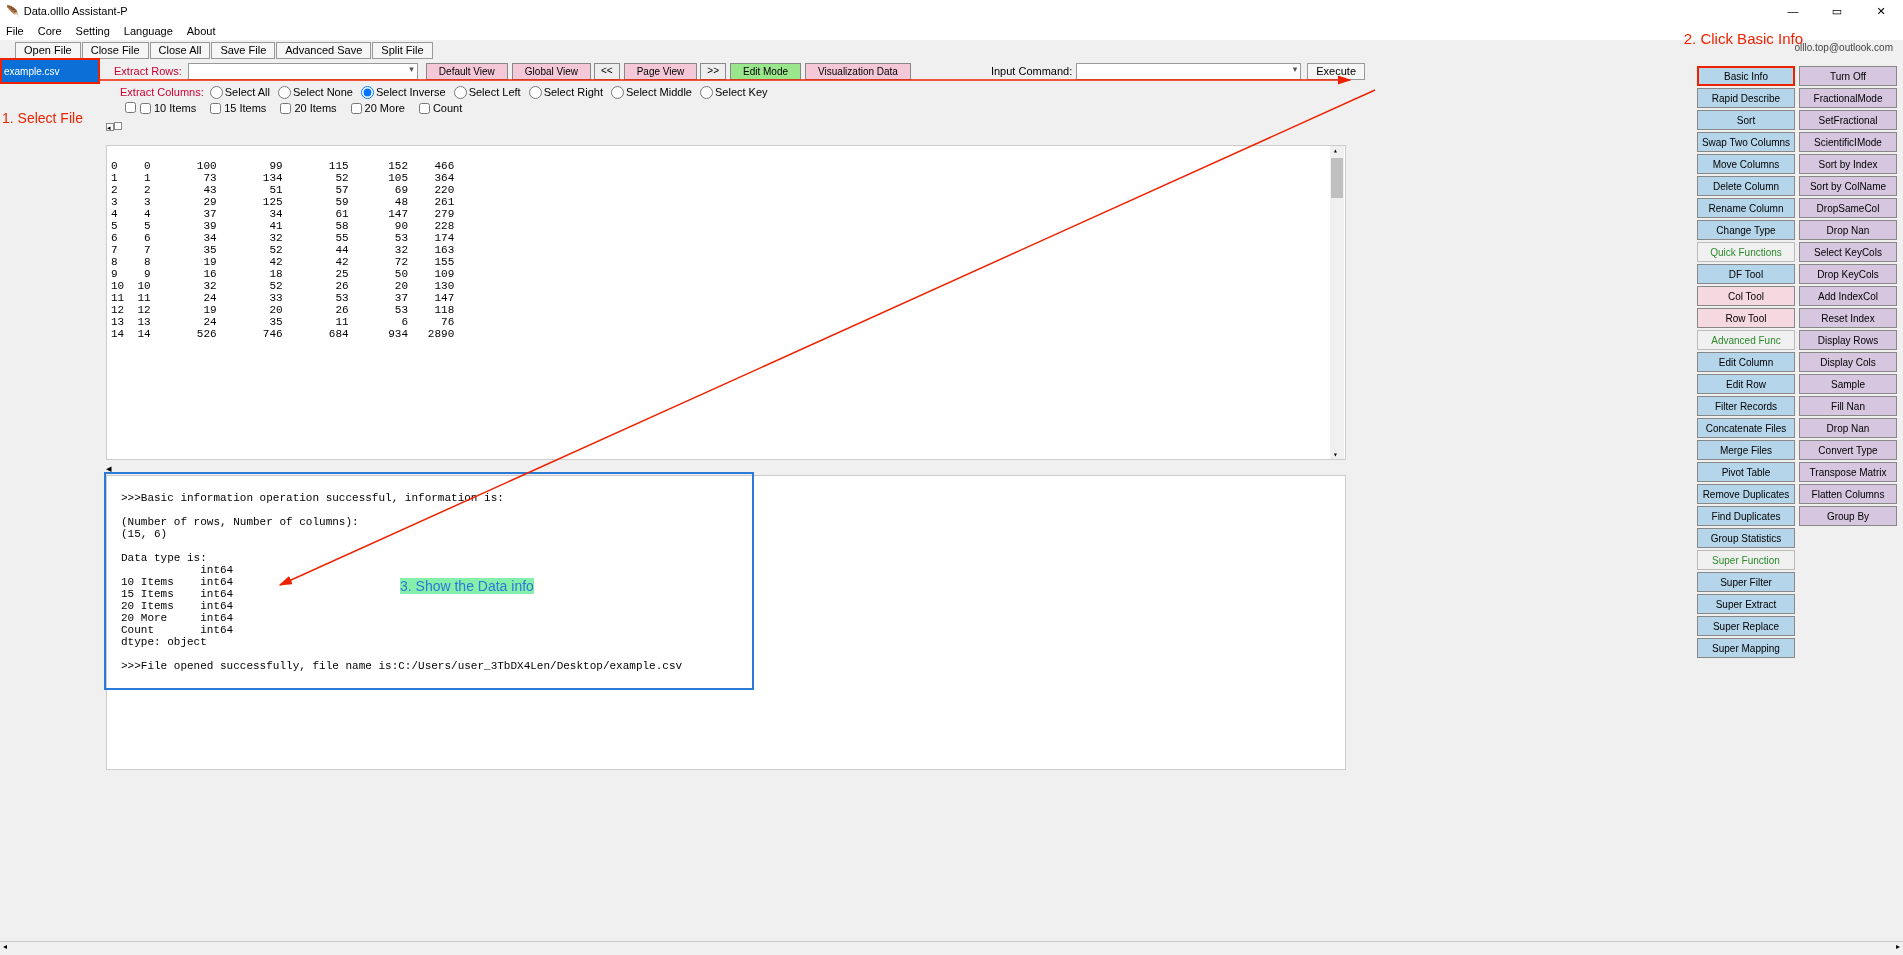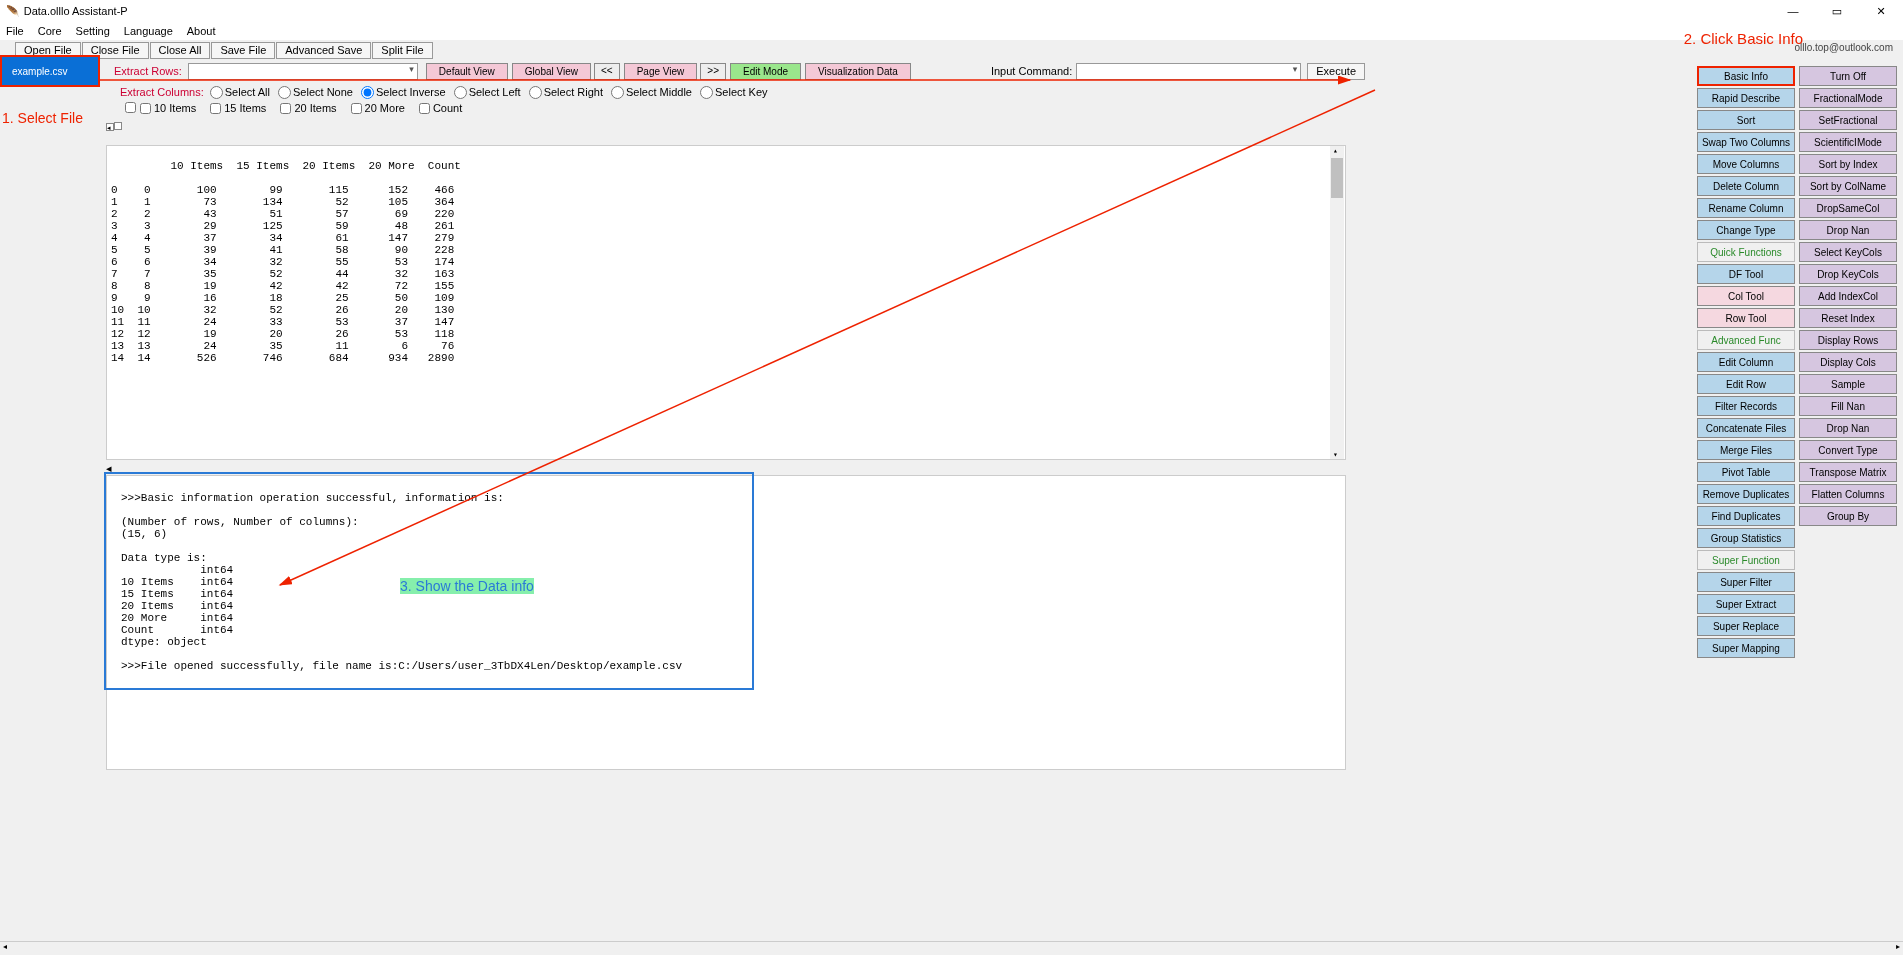--- a/index.html
+++ b/index.html
@@ -7,21 +7,21 @@
 .titlebar { height: 22px; background: #fff; display: flex; align-items: center; padding-left: 6px; font-size: 11px; position: relative; }
 .titlebar .feather { margin-right: 4px; color: #3a7ab8; font-size: 11px; }
 .wincontrols { position: absolute; right: 0; top: 0; display: flex; }
 .wincontrols div { width: 44px; height: 22px; display: flex; align-items: center; justify-content: center; font-size: 11px; }
 .menubar { height: 18px; background: #fff; padding-left: 6px; display: flex; gap: 14px; font-size: 11px; align-items: center; }
 .menubar span { cursor: default; }
 .toolbar1 { height: 20px; background: #f0f0f0; display: flex; align-items: center; padding-left: 15px; position: relative; }
 .tbtn { border: 1px solid #999; background: #f6f6f6; padding: 1px 8px; font-size: 11px; margin-right: 1px; cursor: default; height: 17px; display: flex; align-items: center; }
 .email { position: absolute; right: 10px; top: 2px; font-size: 10px; color: #444; }
 .row2 { height: 22px; display: flex; align-items: center; background: #f0f0f0; position: relative; }
-.filebox { width: 100px; height: 32px; background: #0a6fd6; color: #fff; border: 2px solid #e20; font-size: 10px; display: flex; align-items: center; padding-left: 10px; margin-left: 0; }
+.filebox { width: 100px; height: 26px; background: #0a6fd6; color: #fff; border: 2px solid #e20; font-size: 10px; display: flex; align-items: center; padding-left: 2px; margin-left: 0; }
 .extract-label { color: #c03; font-size: 11px; padding: 0 6px 0 14px; }
 .combo { width: 230px; height: 17px; border: 1px solid #999; background: #fff; position: relative; }
 .combo::after { content: "▾"; position: absolute; right: 3px; top: 0; font-size: 9px; color: #555; }
 .modebtn { border: 1px solid #888; padding: 1px 12px; font-size: 10px; margin-left: 4px; height: 17px; display: flex; align-items: center; }
 .pink { background: #f4c8d6; }
 .green { background: #9ae68c; }
 .blue { background: #86efac; }
 .purple { background: #d6c6e0; }
 .navbtn { border: 1px solid #888; background: #eee; padding: 1px 6px; font-size: 10px; margin-left: 3px; height: 17px; }
 .cmdlabel { font-size: 11px; margin-left: 80px; }
@@ -158,21 +158,20 @@
     </label>
   <label>
       <input type="checkbox" style=""> 
       <span>Count</span>
     </label>
 </div>
 
 <div class="tabstrip"><span class="tab">◂</span><span class="tab"></span></div>
 
 <div class="dataview">
-<div>         10 Items  15 Items  20 Items  20 More  Count</div>
 <div id="datarows"><div>0    0       100        99       115      152    466</div><div>1    1        73       134        52      105    364</div><div>2    2        43        51        57       69    220</div><div>3    3        29       125        59       48    261</div><div>4    4        37        34        61      147    279</div><div>5    5        39        41        58       90    228</div><div>6    6        34        32        55       53    174</div><div>7    7        35        52        44       32    163</div><div>8    8        19        42        42       72    155</div><div>9    9        16        18        25       50    109</div><div>10  10        32        52        26       20    130</div><div>11  11        24        33        53       37    147</div><div>12  12        19        20        26       53    118</div><div>13  13        24        35        11        6     76</div><div>14  14       526       746       684      934   2890</div></div>
 <div class="scrollv"><div class="thumb"></div></div>
 </div>
 
 <div class="tabstrip2"><span class="tab">◂</span><span class="tab"></span></div>
 
 <div class="output">
 <div id="outlines"><div>&gt;&gt;&gt;Basic information operation successful, information is:</div><div>&nbsp;</div><div>(Number of rows, Number of columns):</div><div>(15, 6)</div><div>&nbsp;</div><div>Data type is:</div><div>            int64</div><div>10 Items    int64</div><div>15 Items    int64</div><div>20 Items    int64</div><div>20 More     int64</div><div>Count       int64</div><div>dtype: object</div><div>&nbsp;</div><div>&gt;&gt;&gt;File opened successfully, file name is:C:/Users/user_3TbDX4Len/Desktop/example.csv</div></div>
 </div>
 

